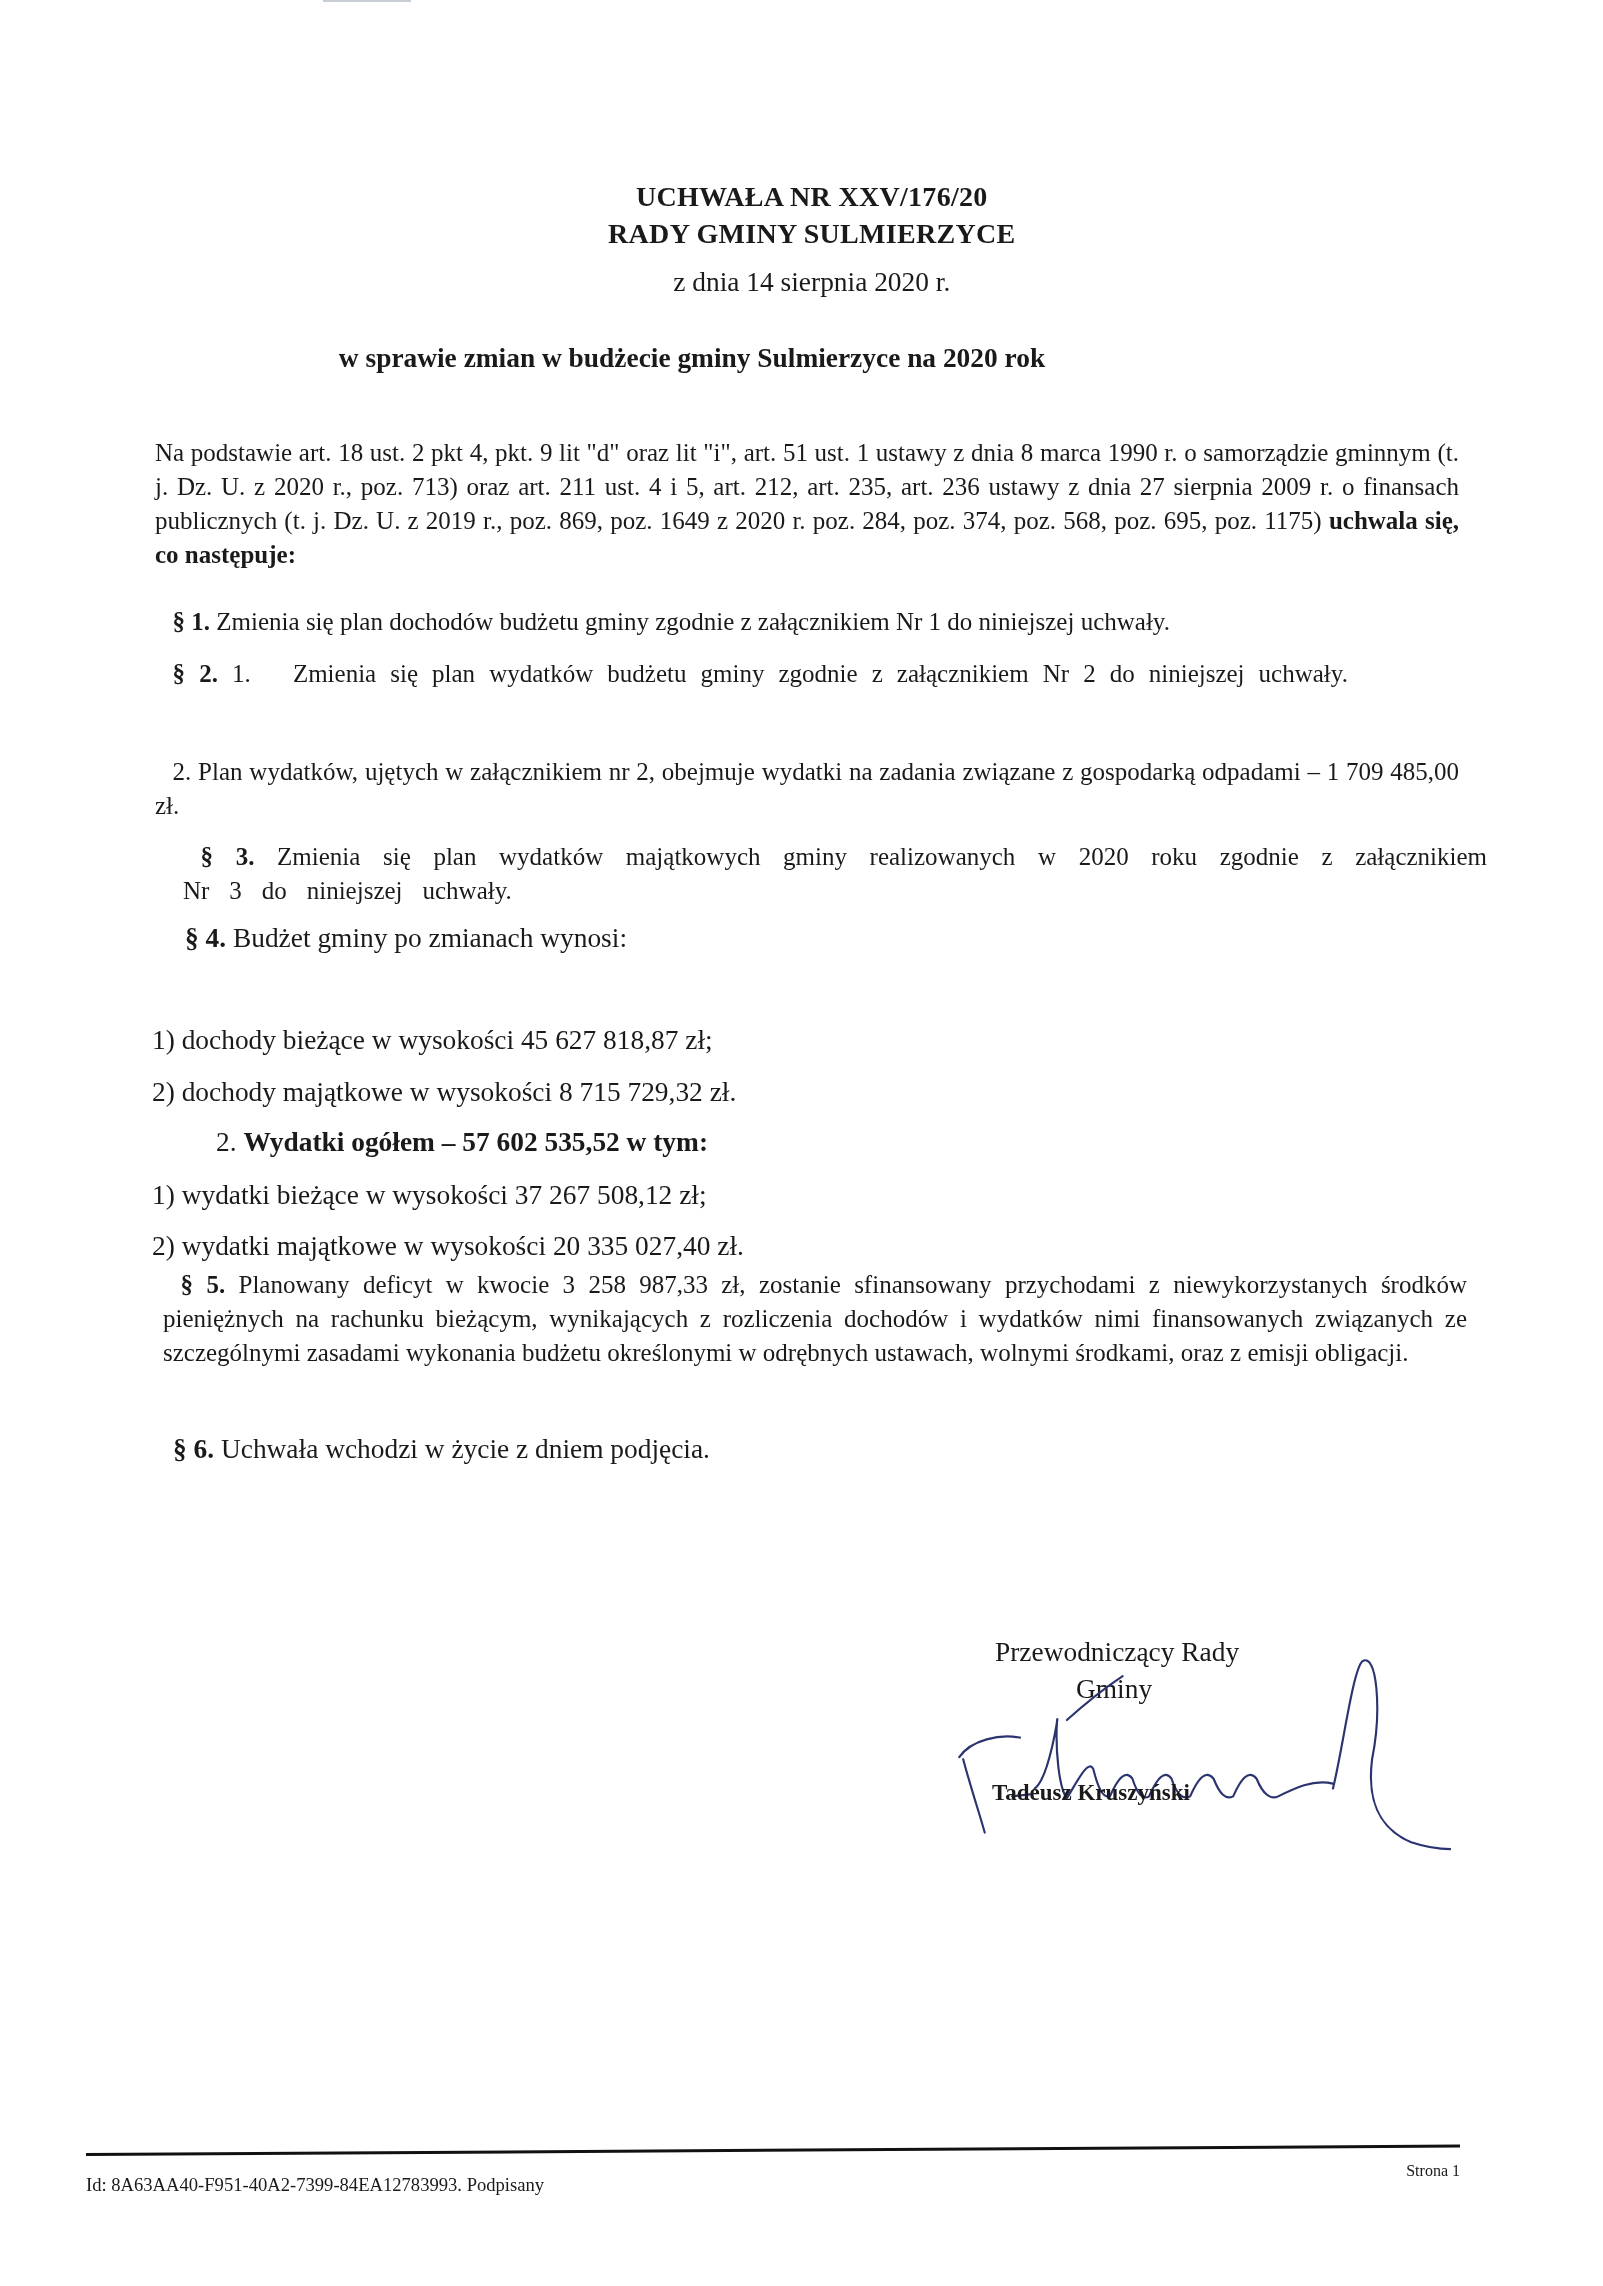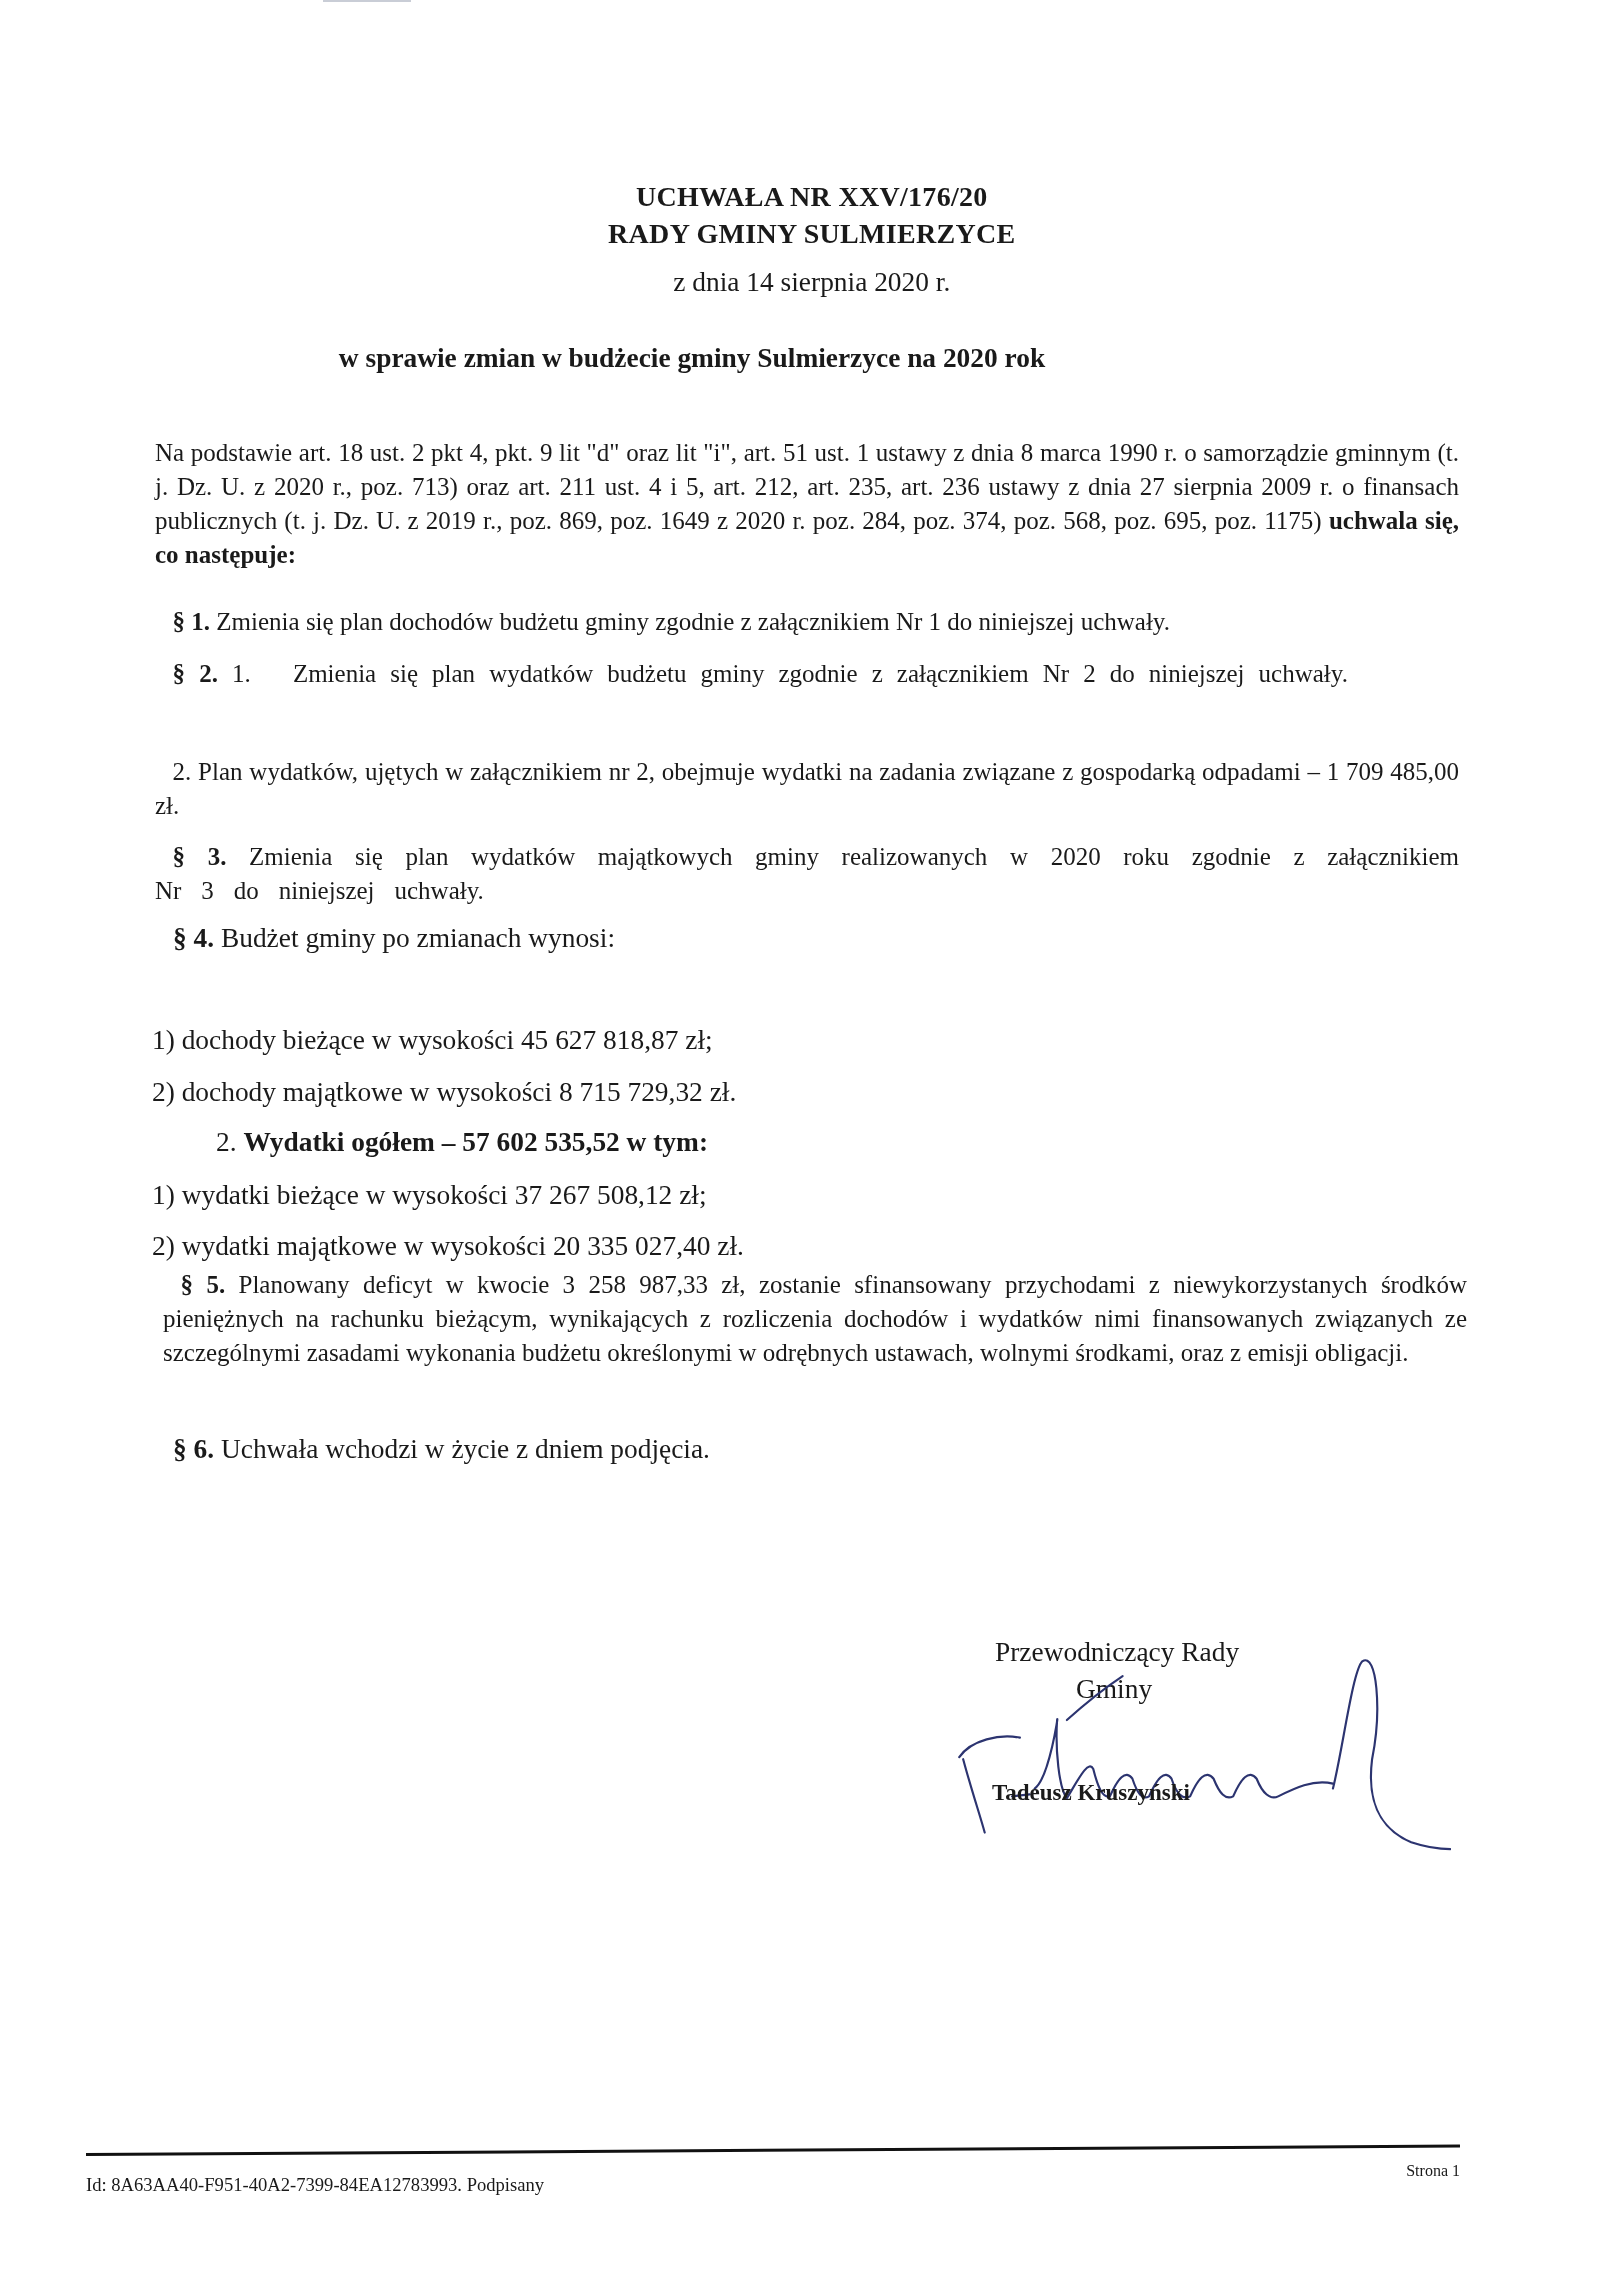--- a/index.html
+++ b/index.html
@@ -55,26 +55,26 @@
 
   <div class="para" style="top:657px; text-indent:17.6px; word-spacing:7.8px;">
     <b>§ 2.</b>
     <span>1.</span>&nbsp;&nbsp;
     <span>Zmienia się plan wydatków budżetu gminy zgodnie z załącznikiem Nr 2 do niniejszej uchwały.</span>
   </div>
   <div class="para" style="top:755px; text-indent:17.6px;">
     <span>2. Plan wydatków, ujętych w załącznikiem nr 2, obejmuje wydatki na zadania związane z gospodarką odpadami – 1 709 485,00 zł.</span>
   </div>
 
-  <div class="para" style="top:840px; text-indent:17.6px; word-spacing:13.7px;">
+  <div class="para" style="top:840px; text-indent:17.6px; word-spacing:13.7px;margin-left:28px;">
     <b>§ 3.</b>
     <span>Zmienia się plan wydatków majątkowych gminy realizowanych w 2020 roku zgodnie z załącznikiem Nr 3 do niniejszej uchwały.</span>
   </div>
 
-  <div class="line" style="left:173px; top:923px;">
+  <div class="line" style="left:185px; top:923px;">
     <b>§ 4.</b>
     <span>Budżet gminy po zmianach wynosi:</span>
   </div>
   <div class="line" style="left:152px; top:1025px;">1) dochody bieżące w wysokości  45 627 818,87 zł;</div>
   <div class="line" style="left:152px; top:1077px;">2) dochody majątkowe w wysokości  8 715 729,32 zł.</div>
   <div class="line" style="left:173px; top:1127px;margin-left:43px;">
     <span>2.</span>
     <b>Wydatki ogółem – 57 602 535,52 w tym:</b>
   </div>
   <div class="line" style="left:152px; top:1180px;">1) wydatki bieżące w wysokości 37 267 508,12 zł;</div>

